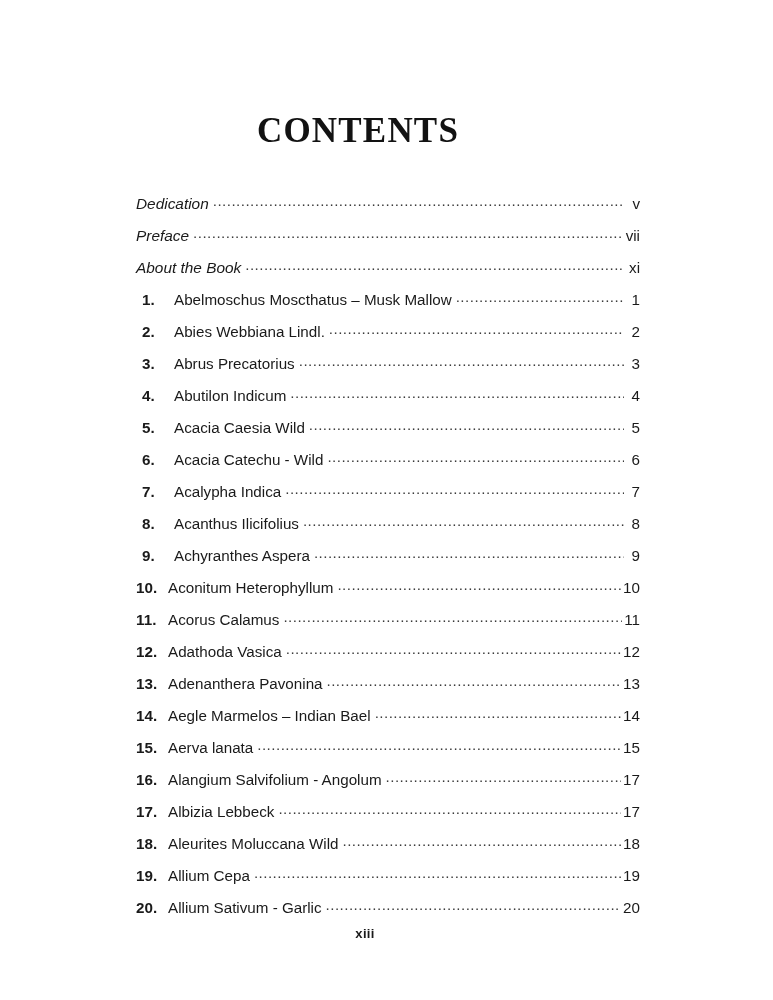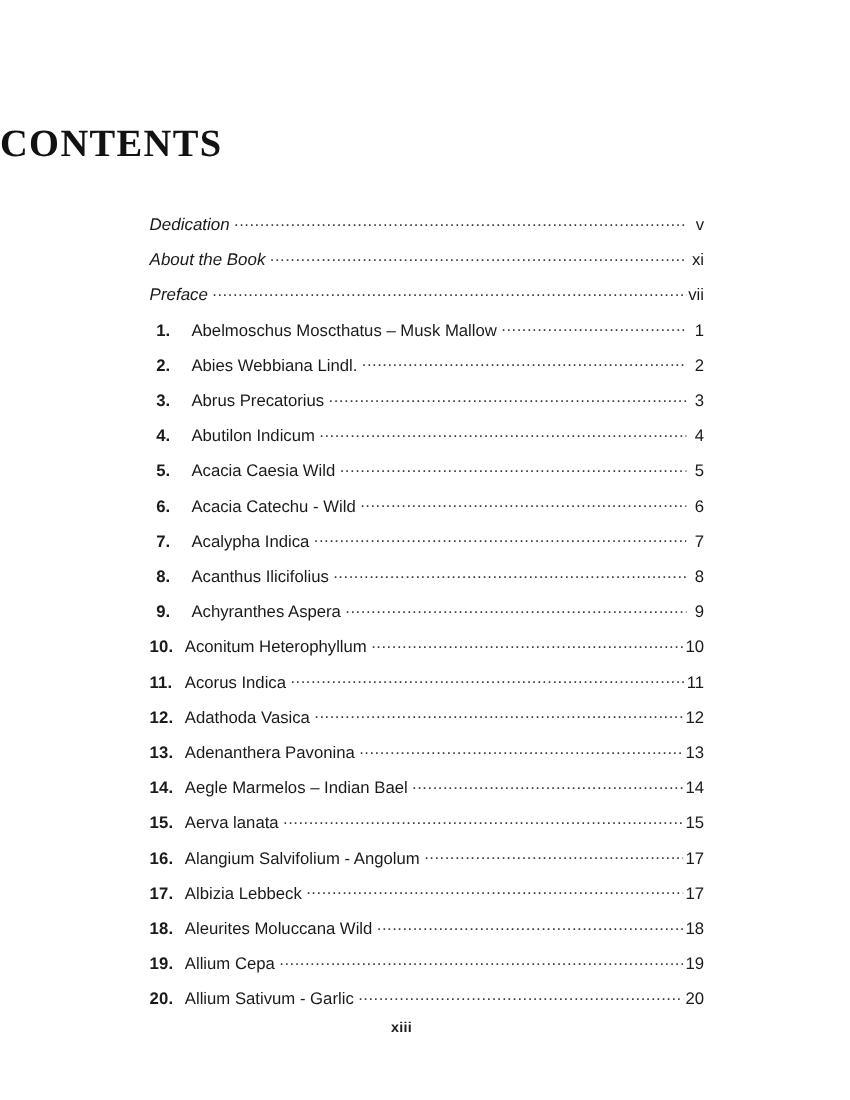--- a/index.html
+++ b/index.html
@@ -24,21 +24,21 @@
     background: #ffffff;
     box-sizing: border-box;
   }
 
   
   .toc-heading {
     position: absolute;
     top: 113px;
     left: 0;
     width: 716px;
-    text-align: left;
+    text-align: center;
     font-family: "Liberation Serif", serif;
     font-weight: bold;
     font-size: 35px;
     letter-spacing: 1.2px;
     color: #121212;
     line-height: 1;
   }
 
   
   .toc-body {
@@ -133,28 +133,28 @@
 
   <div class="toc-heading">CONTENTS</div>
 
   <div class="toc-body">
       <div class="toc-row front">
         <span class="row-title">Dedication</span>
         <span class="row-dots"></span>
         <span class="row-page">v</span>
       </div>
       <div class="toc-row front">
+        <span class="row-title">Preface</span>
+        <span class="row-dots"></span>
+        <span class="row-page">vii</span>
+      </div>
+      <div class="toc-row front">
         <span class="row-title">About the Book</span>
         <span class="row-dots"></span>
         <span class="row-page">xi</span>
-      </div>
-      <div class="toc-row front">
-        <span class="row-title">Preface</span>
-        <span class="row-dots"></span>
-        <span class="row-page">vii</span>
       </div>
       <div class="toc-row">
         <span class="row-num single">1.</span>
         <span class="row-title">Abelmoschus Moscthatus – Musk Mallow</span>
         <span class="row-dots"></span>
         <span class="row-page">1</span>
       </div>
       <div class="toc-row">
         <span class="row-num single">2.</span>
         <span class="row-title">Abies Webbiana Lindl.</span>
@@ -204,21 +204,21 @@
         <span class="row-page">9</span>
       </div>
       <div class="toc-row">
         <span class="row-num">10.</span>
         <span class="row-title">Aconitum Heterophyllum</span>
         <span class="row-dots"></span>
         <span class="row-page">10</span>
       </div>
       <div class="toc-row">
         <span class="row-num">11.</span>
-        <span class="row-title">Acorus Indica</span>
+        <span class="row-title">Acorus Calamus</span>
         <span class="row-dots"></span>
         <span class="row-page">11</span>
       </div>
       <div class="toc-row">
         <span class="row-num">12.</span>
         <span class="row-title">Adathoda Vasica</span>
         <span class="row-dots"></span>
         <span class="row-page">12</span>
       </div>
       <div class="toc-row">

